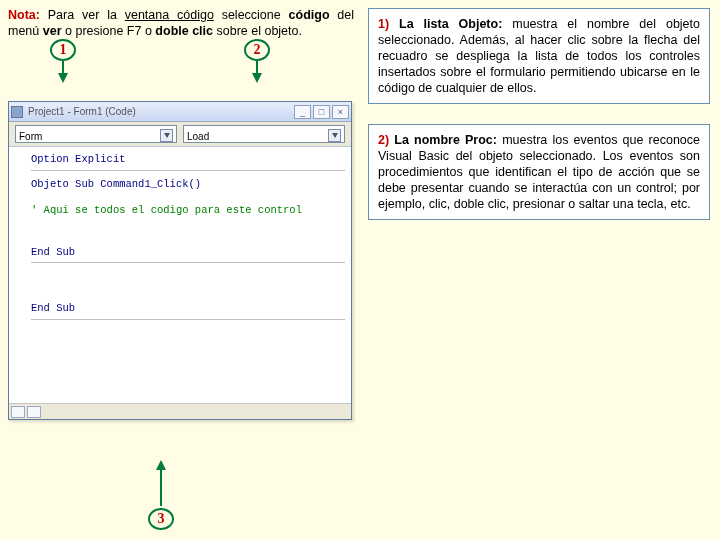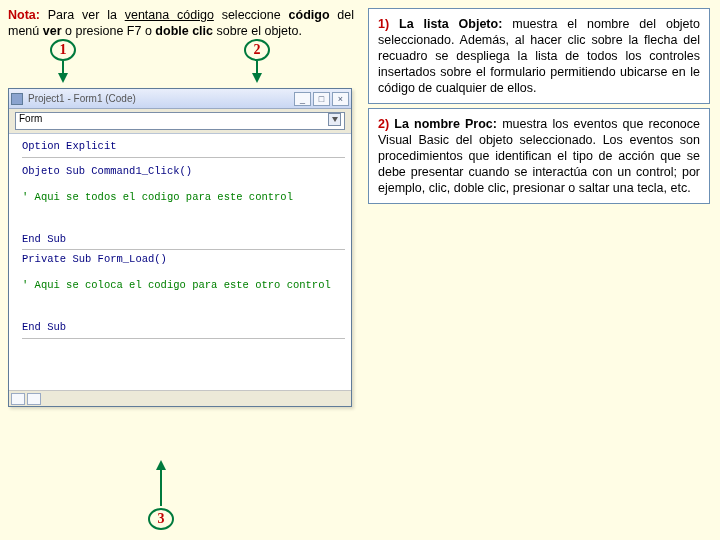--- a/index.html
+++ b/index.html
@@ -1,19 +1,19 @@
 <!DOCTYPE html>
 <html><head>
 <meta charset="utf-8">
 <style>
   *{box-sizing:border-box;margin:0;padding:0}
   body{width:720px;height:540px;background:#fffde5;font-family:Arial,sans-serif;font-size:12.5px;color:#000;position:relative;overflow:hidden}
   .page{display:flex;height:100%}
   .left{width:362px;padding:8px 8px 0 8px;position:relative}
-  .right{width:358px;padding:8px 10px 16px 6px;display:flex;flex-direction:column;gap:4px}
+  .right{width:358px;padding:8px 10px 16px 6px;display:flex;flex-direction:column;gap:20px}
   .nota{text-align:justify;line-height:1.25;}
   .nota .t1{color:#c00000;font-weight:bold}
   .nota u{text-decoration:underline}
   b{font-weight:bold}
   .callouts{display:flex;justify-content:space-between;padding:0 84px 0 42px;margin-bottom:0}
   .num{width:26px;height:22px;border:2px solid #007a3d;border-radius:50%;display:flex;align-items:center;justify-content:center;font-weight:bold;font-size:14px;color:#c00000;background:#fffde5;font-family:Georgia,serif}
   .num3-wrap{position:absolute;bottom:10px;left:148px;display:flex;flex-direction:column;align-items:center}
   .num3-wrap .num{margin-top:0}
   .arrow{display:flex;flex-direction:column;align-items:center}
   .arrow .head{width:0;height:0;border-left:5px solid transparent;border-right:5px solid transparent;border-top:10px solid #007a3d}
@@ -21,30 +21,30 @@
   .arrow .line{width:2px;background:#007a3d}
   .arDown{margin:0 auto}
   .arDown .line{height:12px}
   .arUp .line{height:36px}
   .arUp{margin-bottom:2px}
   
   .box{border:1px solid #6b8fb3;background:#fff;padding:7px 9px;text-align:justify;line-height:1.28}
   .box .hd{color:#c00000;font-weight:bold}
   .box b{font-weight:bold}
   
-  .vbwin{margin:5px 0 0 0;border:1px solid #5f7b99;background:#ece9d8;box-shadow:2px 2px 3px rgba(0,0,0,0.15);width:344px}
+  .vbwin{margin:18px 0 0 0;border:1px solid #5f7b99;background:#ece9d8;box-shadow:2px 2px 3px rgba(0,0,0,0.15);width:344px}
   .titlebar{height:20px;background:linear-gradient(#e9eefb,#c9d7f3);display:flex;align-items:center;padding:0 2px;font-size:10px;color:#3a4a6b;border-bottom:1px solid #9aaac4}
   .titlebar .ticon{width:12px;height:12px;background:#8aa3cf;margin-right:5px;border:1px solid #5f7b99}
   .titlebar .ttxt{flex:1;font-family:Tahoma,sans-serif;color:#555}
   .tbbtn{width:17px;height:14px;border:1px solid #8aa0bd;background:#f6f8fd;margin-left:2px;display:flex;align-items:center;justify-content:center;font-size:9px;color:#4a5a78}
   .combos{display:flex;background:#ece9d8;padding:3px 3px;border-bottom:1px solid #b9c5d6}
-  .combo{flex:1;height:18px;background:#fff;border:1px solid #7b8ea8;display:flex;align-items:flex-start;justify-content:space-between;padding:0 3px;margin:0 3px;font-family:Tahoma,sans-serif;font-size:10px}
+  .combo{flex:1;height:18px;background:#fff;border:1px solid #7b8ea8;display:flex;align-items:flex-end;justify-content:space-between;padding:0 3px;margin:0 3px;font-family:Tahoma,sans-serif;font-size:10px}
   .combo .carr{width:13px;height:13px;border:1px solid #7b8ea8;background:#e8edf7;display:flex;align-items:center;justify-content:center}
   .combo .carr:after{content:"";width:0;height:0;border-left:3px solid transparent;border-right:3px solid transparent;border-top:5px solid #555}
-  .code{background:#fff;font-family:"Courier New",monospace;font-size:10.5px;padding:4px 6px 6px 13px;color:#000;line-height:1.5;border-top:1px solid #fff;height:256px;position:relative}
+  .code{background:#fff;font-family:"Courier New",monospace;font-size:10.5px;padding:4px 6px 6px 22px;color:#000;line-height:1.5;border-top:1px solid #fff;height:256px;position:relative}
   .code .kw{color:#000080}
   .code .cm{color:#008000}
   .code hr{border:none;border-top:1px solid #bfbfbf;margin:2px 0}
   .vbfoot{height:16px;background:#ece9d8;border-top:1px solid #c5c5c5;display:flex;align-items:center;padding:0 2px}
   .fbtn{width:14px;height:12px;border:1px solid #9aaac4;background:#f6f8fd;margin-right:2px}
 </style>
 </head>
 <body>
 
 <div class="page">
@@ -76,34 +76,36 @@
         <span class="ttxt">Project1 - Form1 (Code)</span>
         <span class="tbbtn">_</span>
         <span class="tbbtn">□</span>
         <span class="tbbtn">×</span>
       </div>
       <div class="combos">
         <div class="combo">
           <span>Form</span>
           <span class="carr"></span>
         </div>
+        <div class="combo">
+          <span>Load</span>
+          <span class="carr"></span>
+        </div>
       </div>
       <div class="code">
         <div><span class="kw">Option Explicit</span></div>
         <hr>
         <div style="height:4px"></div>
         <div><span class="kw">Objeto Sub Command1_Click()</span></div>
         <div style="height:10px"></div>
         <div class="cm">' Aqui se todos el codigo para este control</div>
         <div style="height:26px"></div>
         <div><span class="kw">End Sub</span></div>
         <hr>
-        <div><span class="kw">Private Sub Form_Load()</span></div>
         <div style="height:10px"></div>
-        <div class="cm">' Aqui se coloca el codigo para este otro control</div>
         <div style="height:26px"></div>
         <div><span class="kw">End Sub</span></div>
         <hr>
       </div>
       <div class="vbfoot">
         <div class="fbtn"></div>
         <div class="fbtn"></div>
       </div>
     </div>
 

